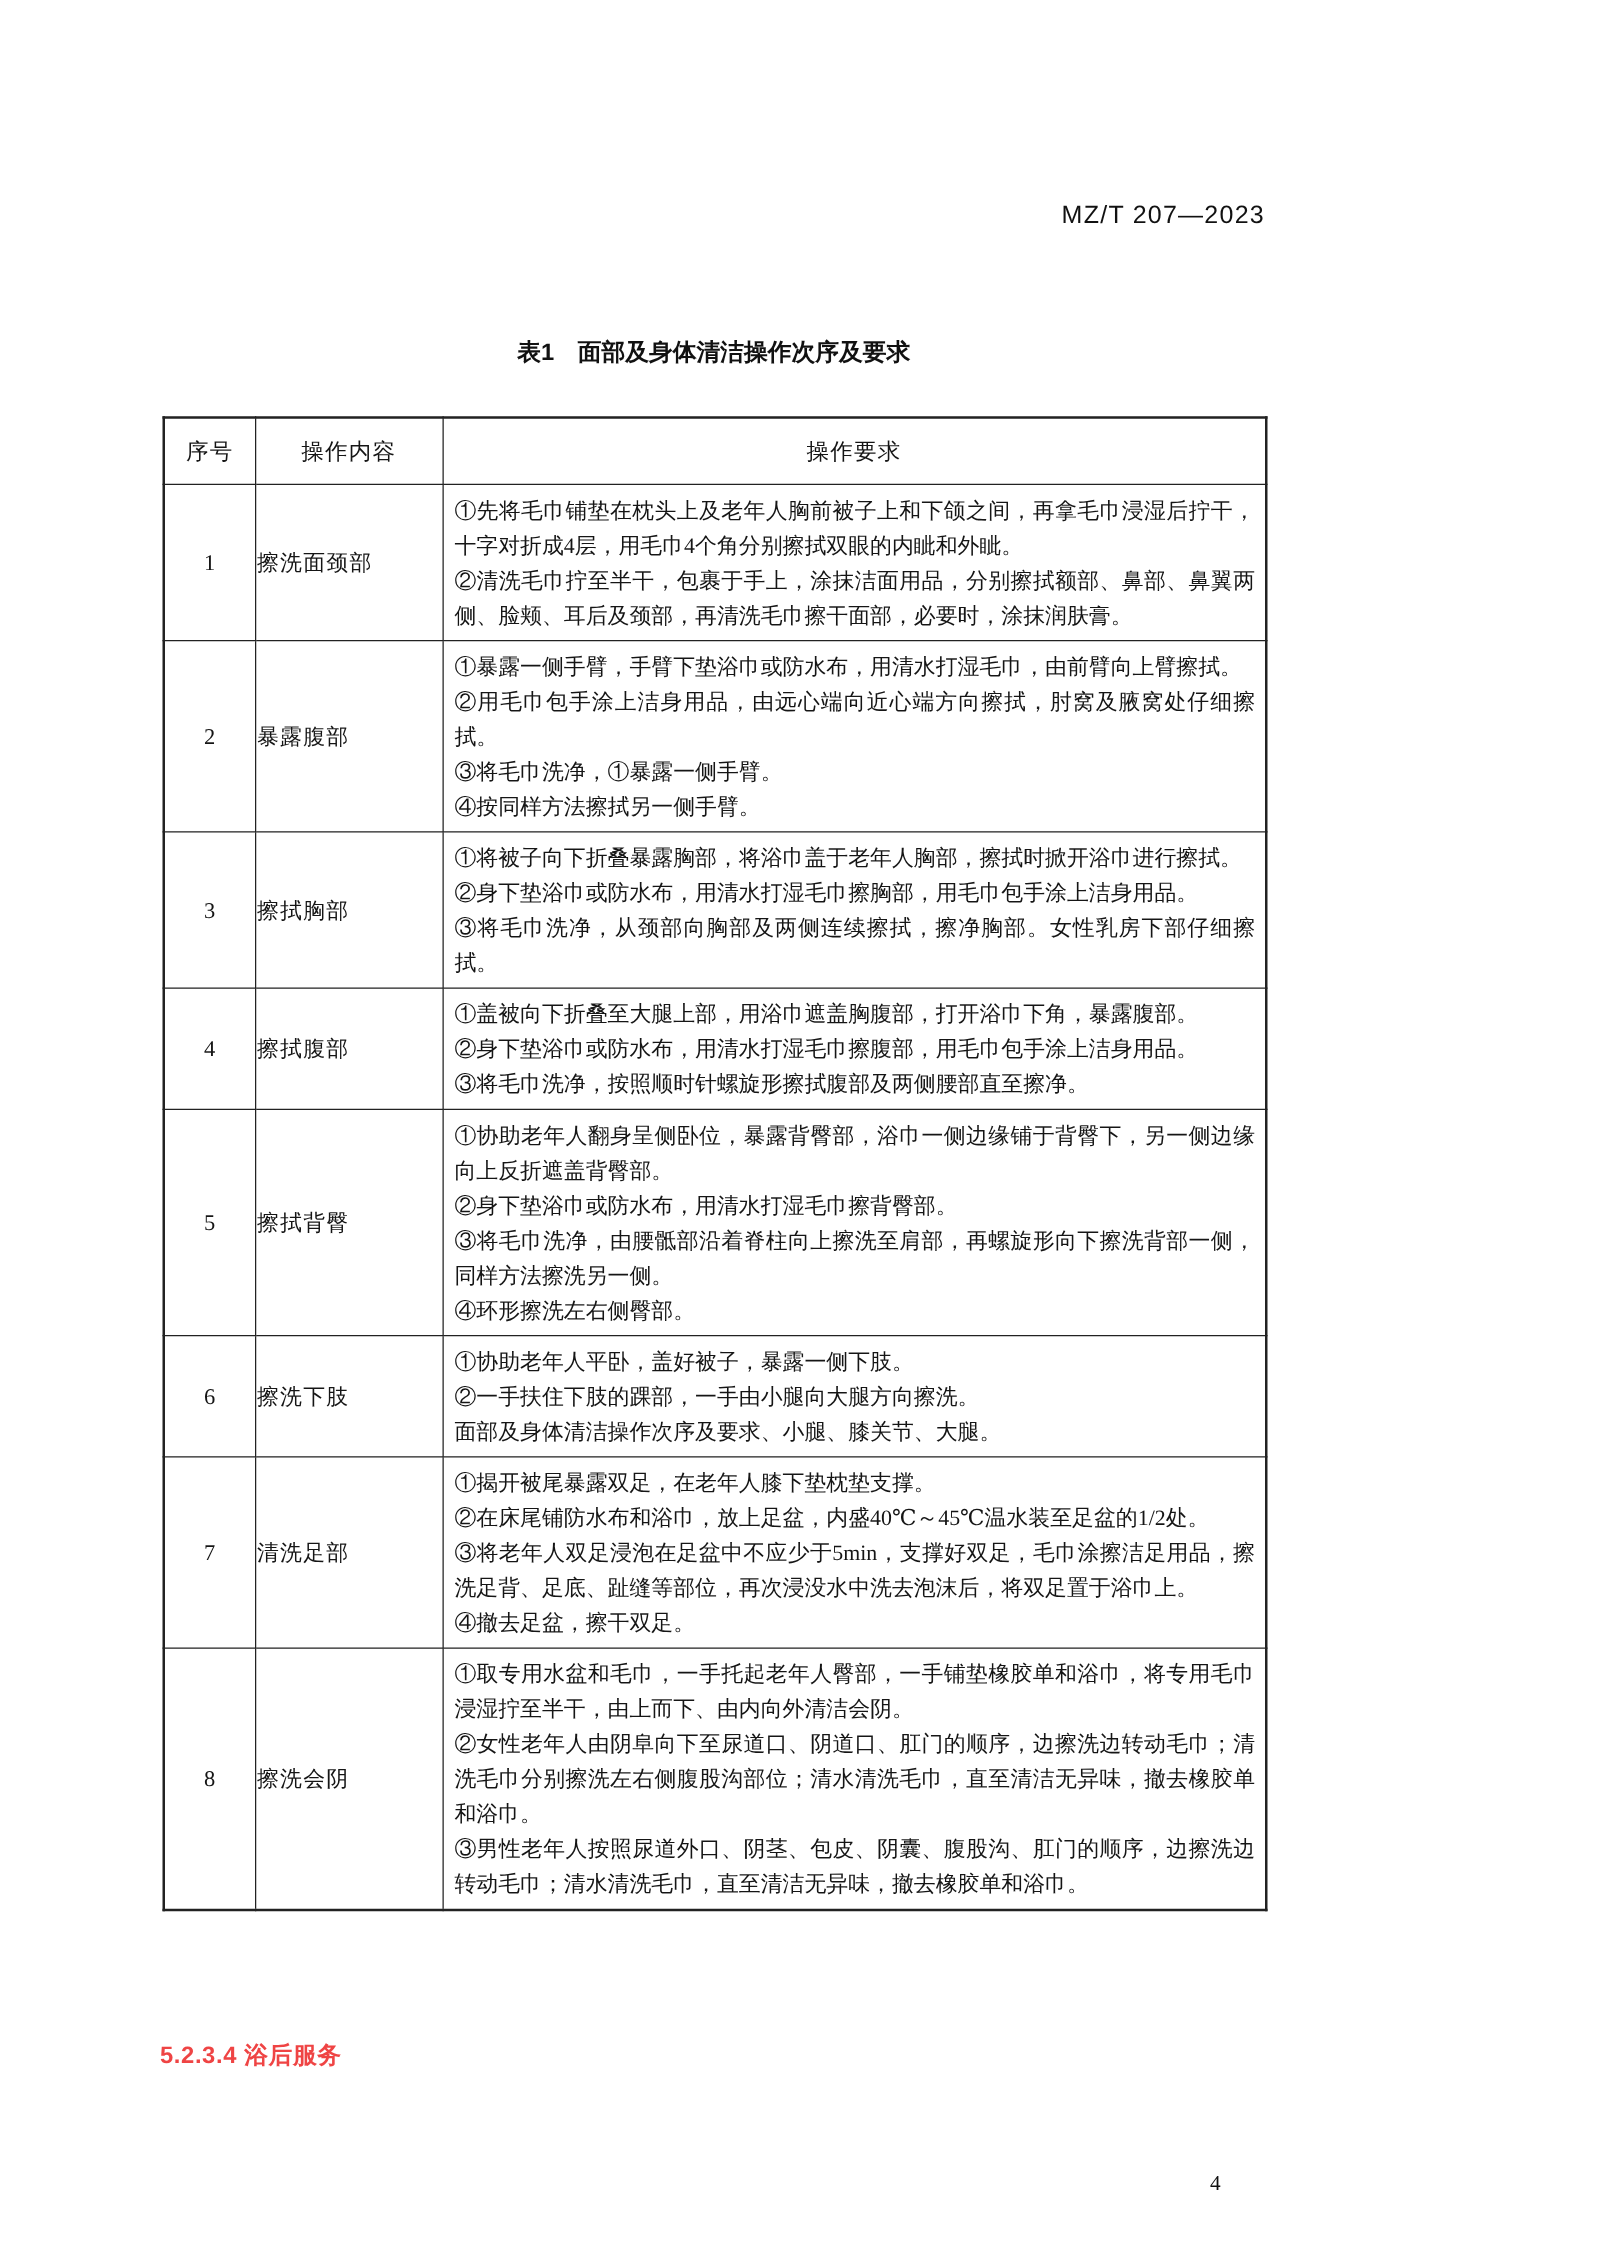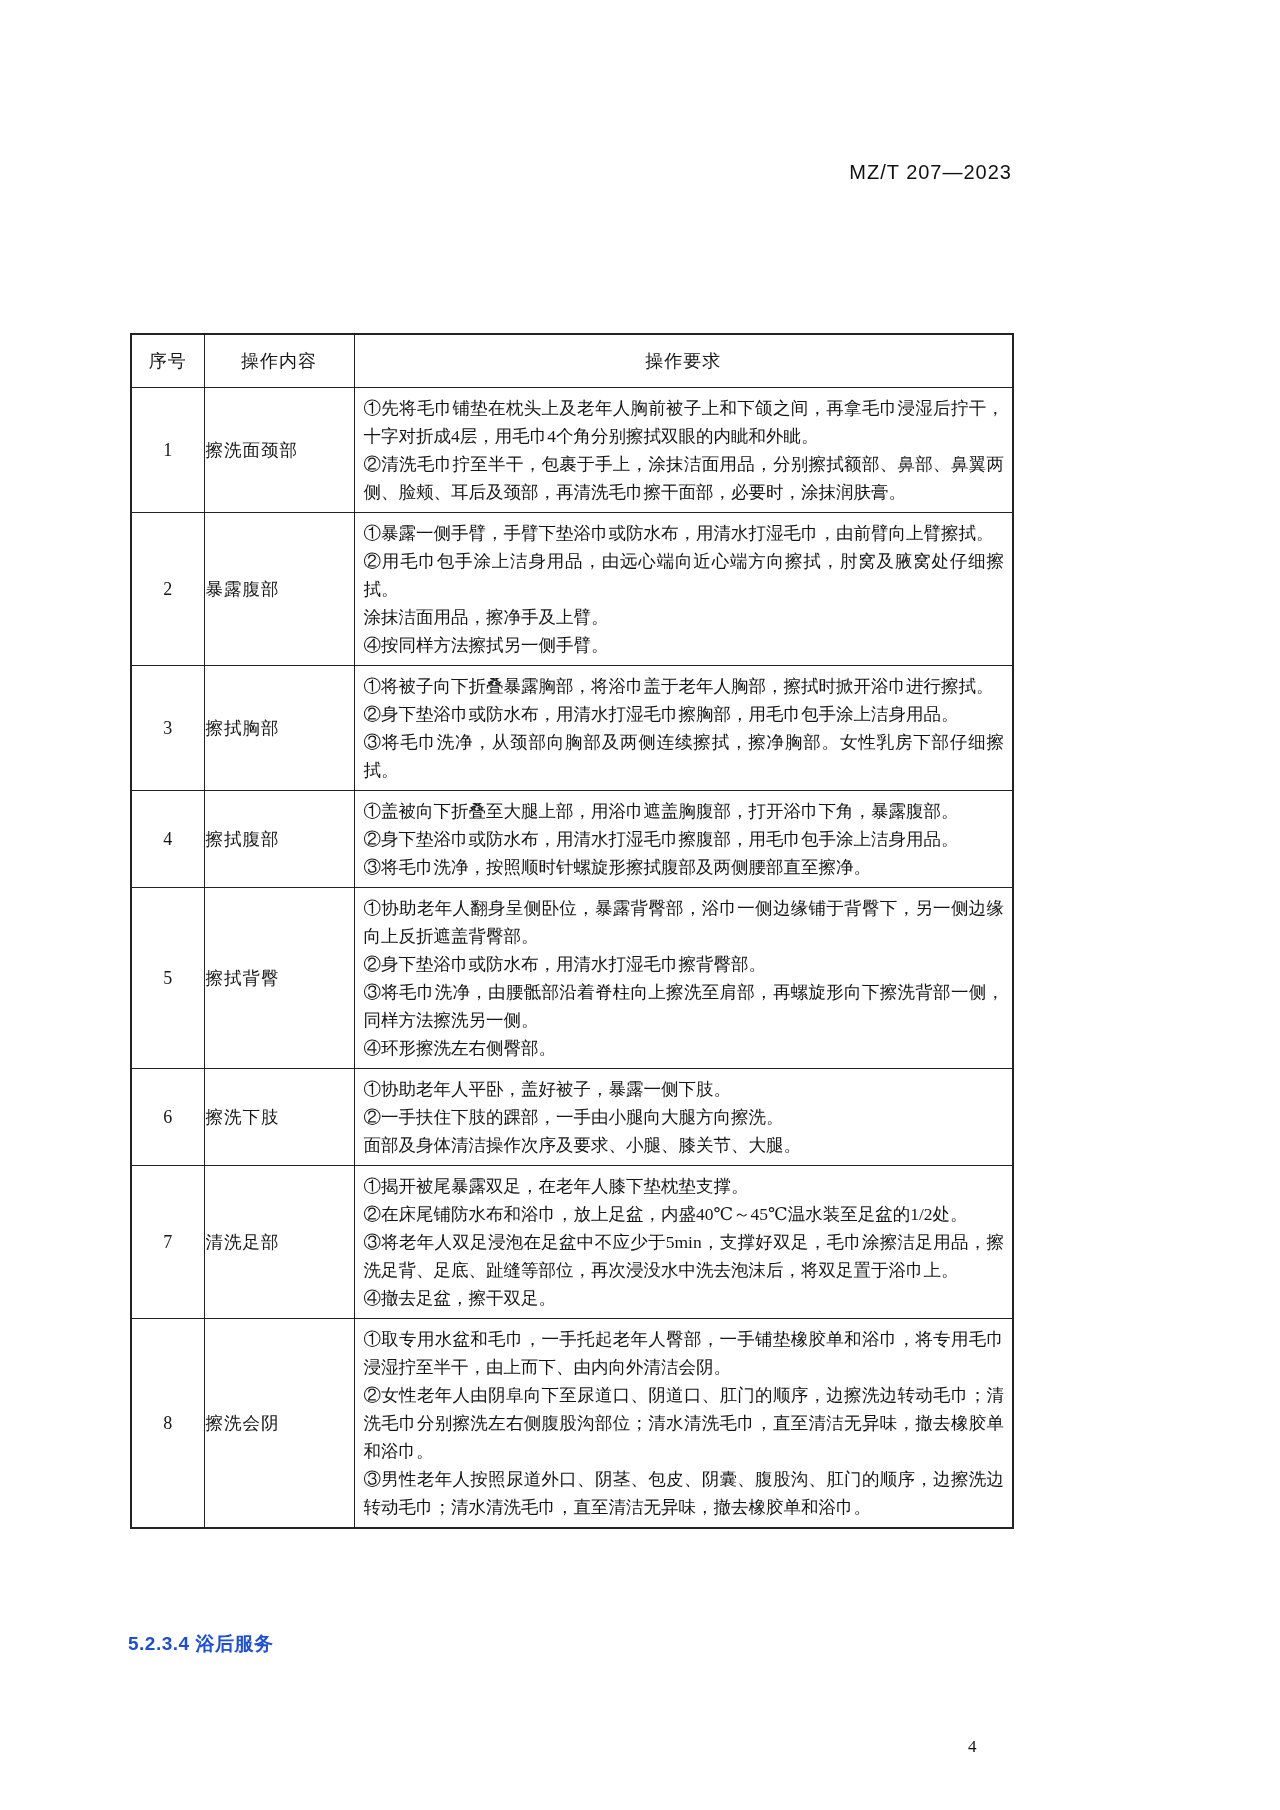--- a/index.html
+++ b/index.html
@@ -78,39 +78,40 @@
     line-height: 28px;
     text-align: justify;
   }
   .section-heading {
     position: absolute;
     top: 1604px;
     left: 128px;
     font-family: "Liberation Sans", "DejaVu Sans", sans-serif;
     font-weight: bold;
     font-size: 19px;
-    color: #1d4ed8;
+    color: #ef4444;
     letter-spacing: 0.5px;
   }
   .page-number {
     position: absolute;
     top: 1710px;
     left: 968px;
     font-family: "Liberation Serif", "DejaVu Serif", serif;
     font-size: 17px;
     color: #111;
   }
 </style>
 </head>
 <body>
 
 <div class="page">
 
   <div class="doc-number">MZ/T 207—2023</div>
 
+  <div class="table-caption">表1　面部及身体清洁操作次序及要求</div>
 
   <div class="table-wrap">
     <table class="doc-table">
       <colgroup>
         <col style="width:73px">
         <col style="width:150px">
         <col style="width:659px">
       </colgroup>
       <thead>
         <tr>
@@ -127,21 +128,21 @@
               <div class="req-item">①先将毛巾铺垫在枕头上及老年人胸前被子上和下颌之间，再拿毛巾浸湿后拧干，十字对折成4层，用毛巾4个角分别擦拭双眼的内眦和外眦。</div>
               <div class="req-item">②清洗毛巾拧至半干，包裹于手上，涂抹洁面用品，分别擦拭额部、鼻部、鼻翼两侧、脸颊、耳后及颈部，再清洗毛巾擦干面部，必要时，涂抹润肤膏。</div>
             </td>
           </tr>
           <tr>
             <td class="col-no">2</td>
             <td class="col-content">暴露腹部</td>
             <td class="col-req">
               <div class="req-item">①暴露一侧手臂，手臂下垫浴巾或防水布，用清水打湿毛巾，由前臂向上臂擦拭。</div>
               <div class="req-item">②用毛巾包手涂上洁身用品，由远心端向近心端方向擦拭，肘窝及腋窝处仔细擦拭。</div>
-              <div class="req-item">涂抹洁面用品，擦净手及上臂。</div>
+              <div class="req-item">③将毛巾洗净，①暴露一侧手臂。</div>
               <div class="req-item">④按同样方法擦拭另一侧手臂。</div>
             </td>
           </tr>
           <tr>
             <td class="col-no">3</td>
             <td class="col-content">擦拭胸部</td>
             <td class="col-req">
               <div class="req-item">①将被子向下折叠暴露胸部，将浴巾盖于老年人胸部，擦拭时掀开浴巾进行擦拭。</div>
               <div class="req-item">②身下垫浴巾或防水布，用清水打湿毛巾擦胸部，用毛巾包手涂上洁身用品。</div>
               <div class="req-item">③将毛巾洗净，从颈部向胸部及两侧连续擦拭，擦净胸部。女性乳房下部仔细擦拭。</div>

